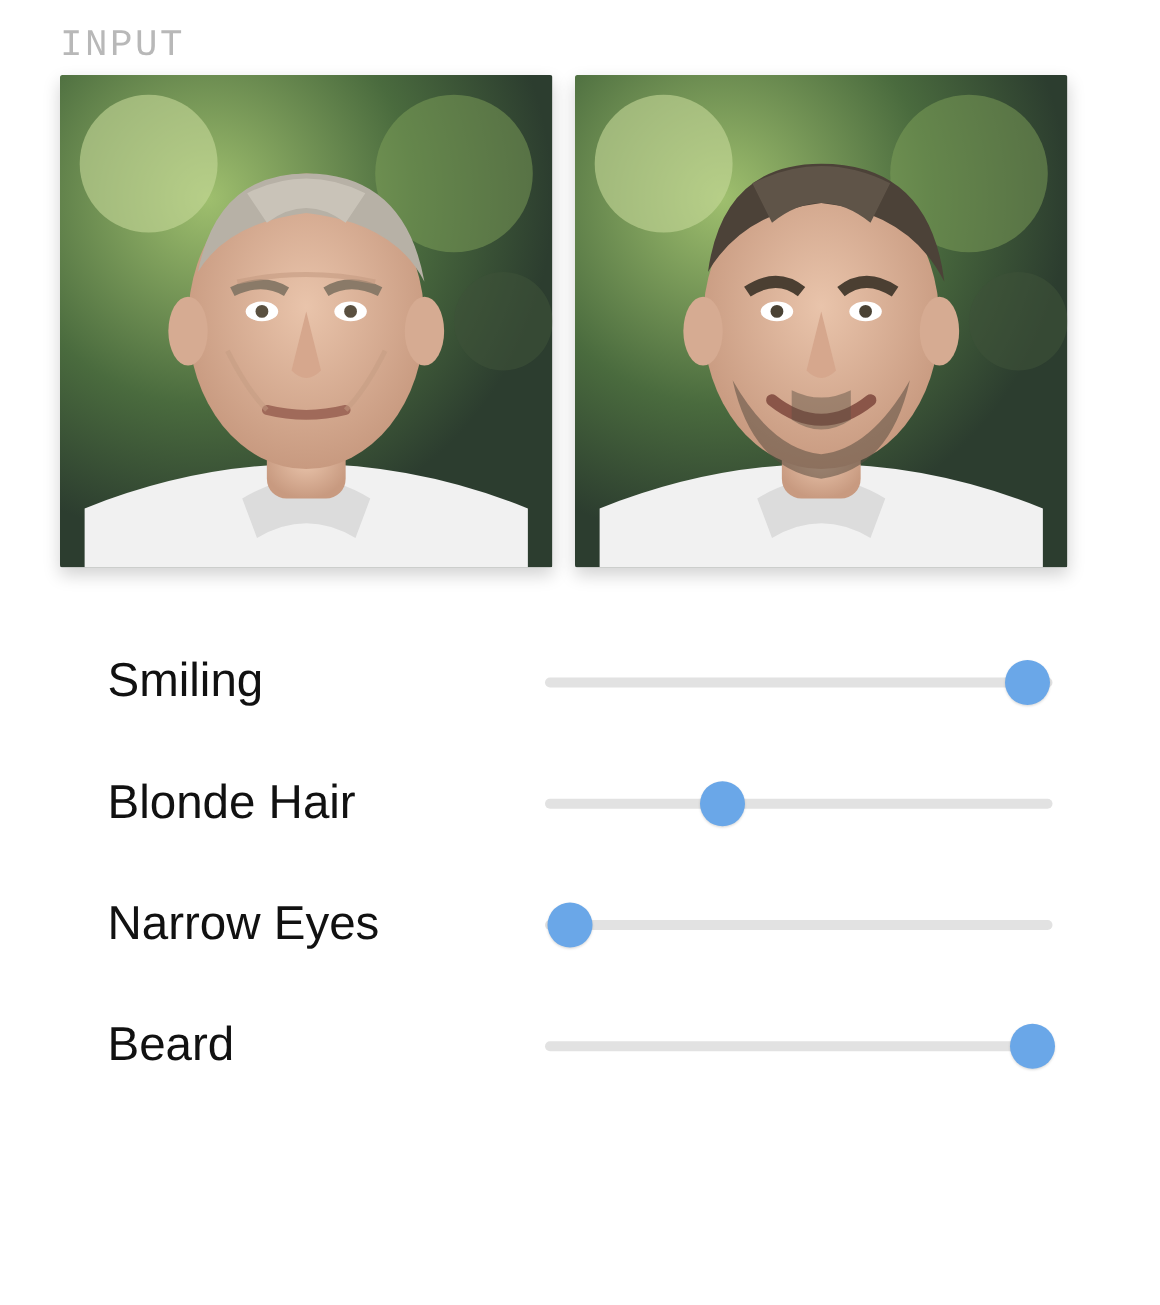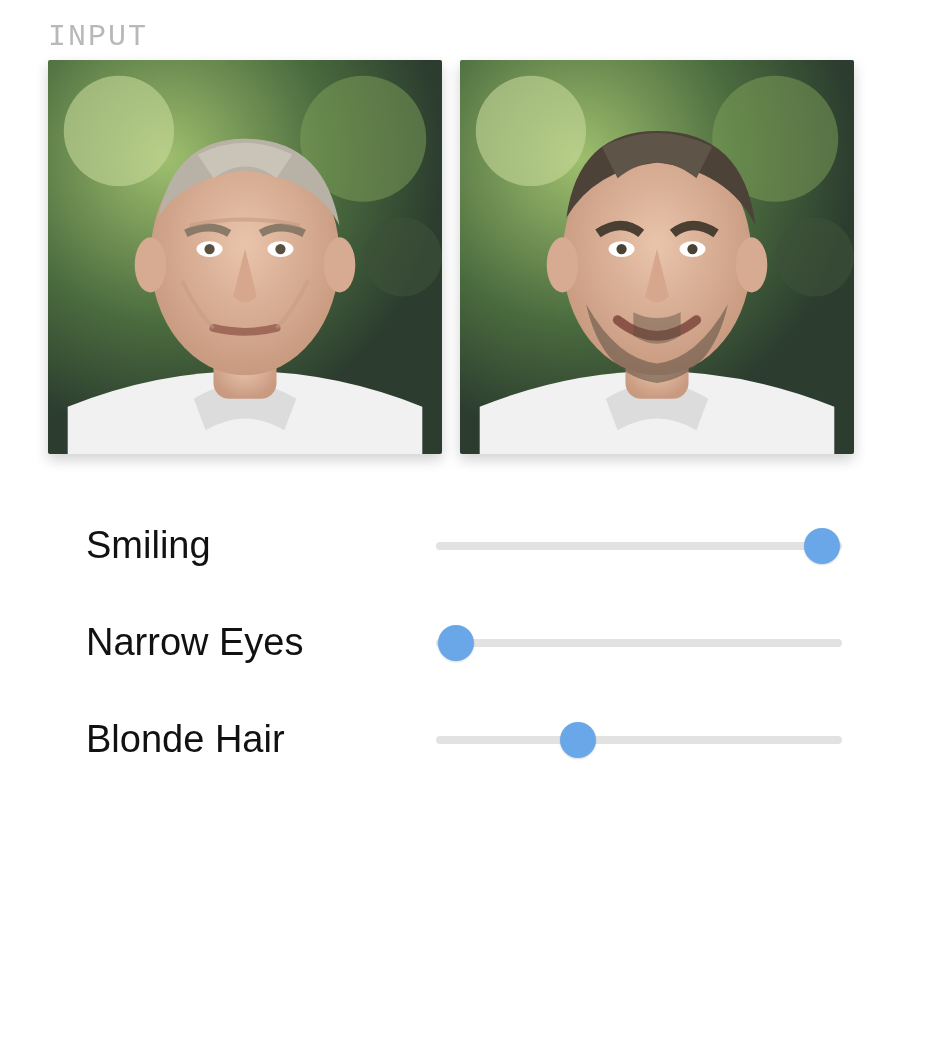--- a/index.html
+++ b/index.html
@@ -210,31 +210,38 @@
     <div class="slider-row">
       <div class="slider-label">Smiling</div>
       <div class="slider" aria-valuenow="95">
         <div class="track" style="background: rgb(226, 226, 226);"></div>
         <div class="thumb" style="left: 95%; background: rgb(106, 167, 232);"></div>
       </div>
     </div>
 
 
     <div class="slider-row">
+      <div class="slider-label">Blonde Hair</div>
+      <div class="slider" aria-valuenow="35">
+        <div class="track" style="background: rgb(226, 226, 226);"></div>
+        <div class="thumb" style="left: 35%; background: rgb(106, 167, 232);"></div>
+      </div>
+    </div>
+
+    <div class="slider-row">
       <div class="slider-label">Narrow Eyes</div>
       <div class="slider" aria-valuenow="5">
         <div class="track" style="background: rgb(226, 226, 226);"></div>
         <div class="thumb" style="left: 5%; background: rgb(106, 167, 232);"></div>
       </div>
     </div>
 
     <div class="slider-row">
-      <div class="slider-label">Blonde Hair</div>
-      <div class="slider" aria-valuenow="35">
-        <div class="track" style="background: rgb(226, 226, 226);"></div>
-        <div class="thumb" style="left: 35%; background: rgb(106, 167, 232);"></div>
-      </div>
-    </div>
-
+      <div class="slider-label">Beard</div>
+      <div class="slider" aria-valuenow="96">
+        <div class="track" style="background: rgb(226, 226, 226);"></div>
+        <div class="thumb" style="left: 96%; background: rgb(106, 167, 232);"></div>
+      </div>
+    </div>
 
   </div>
 
 </div>
 
 </body></html>

